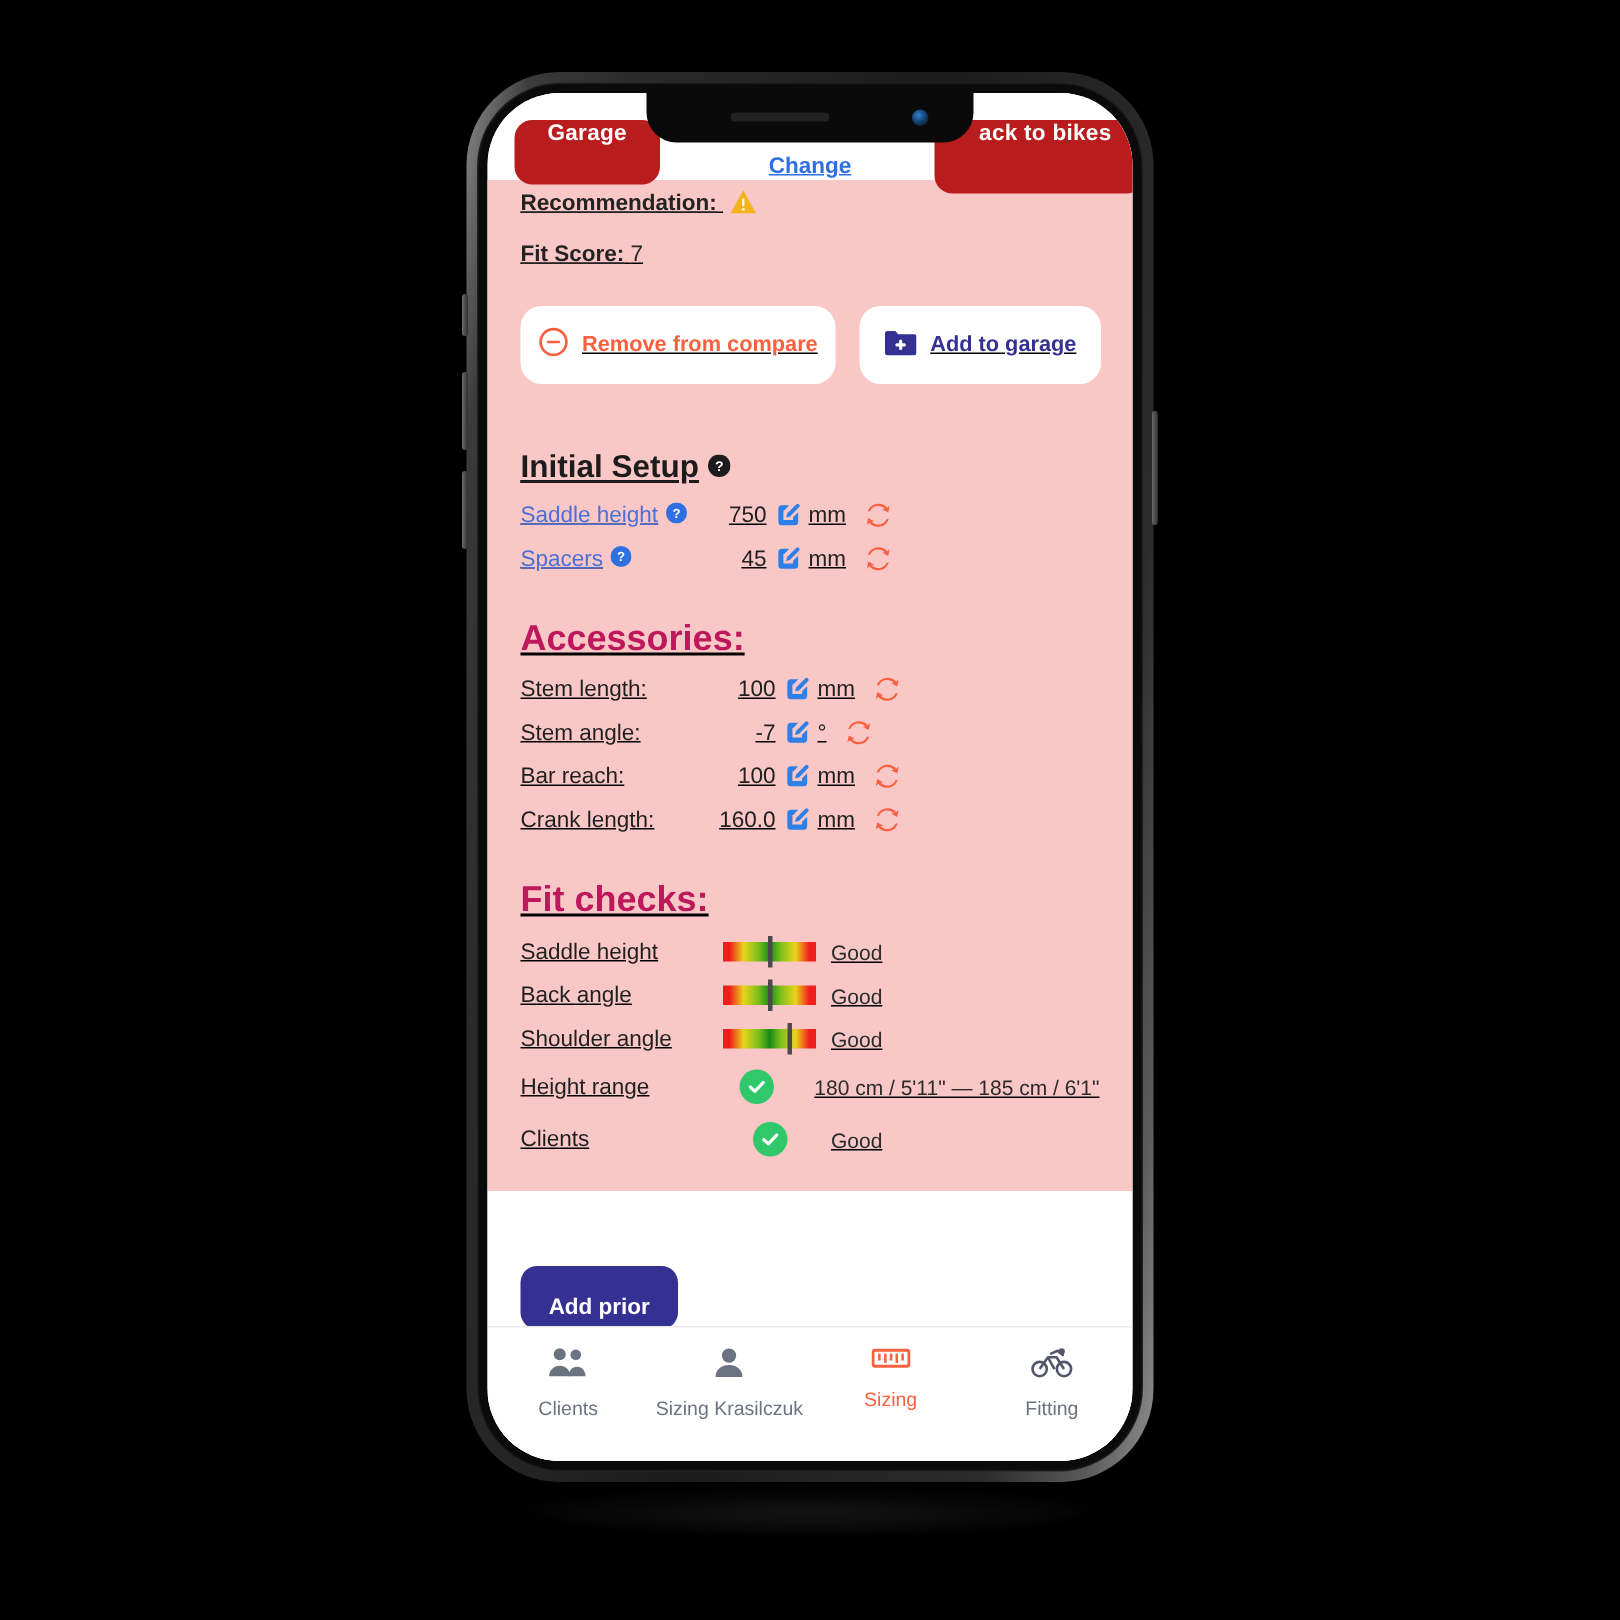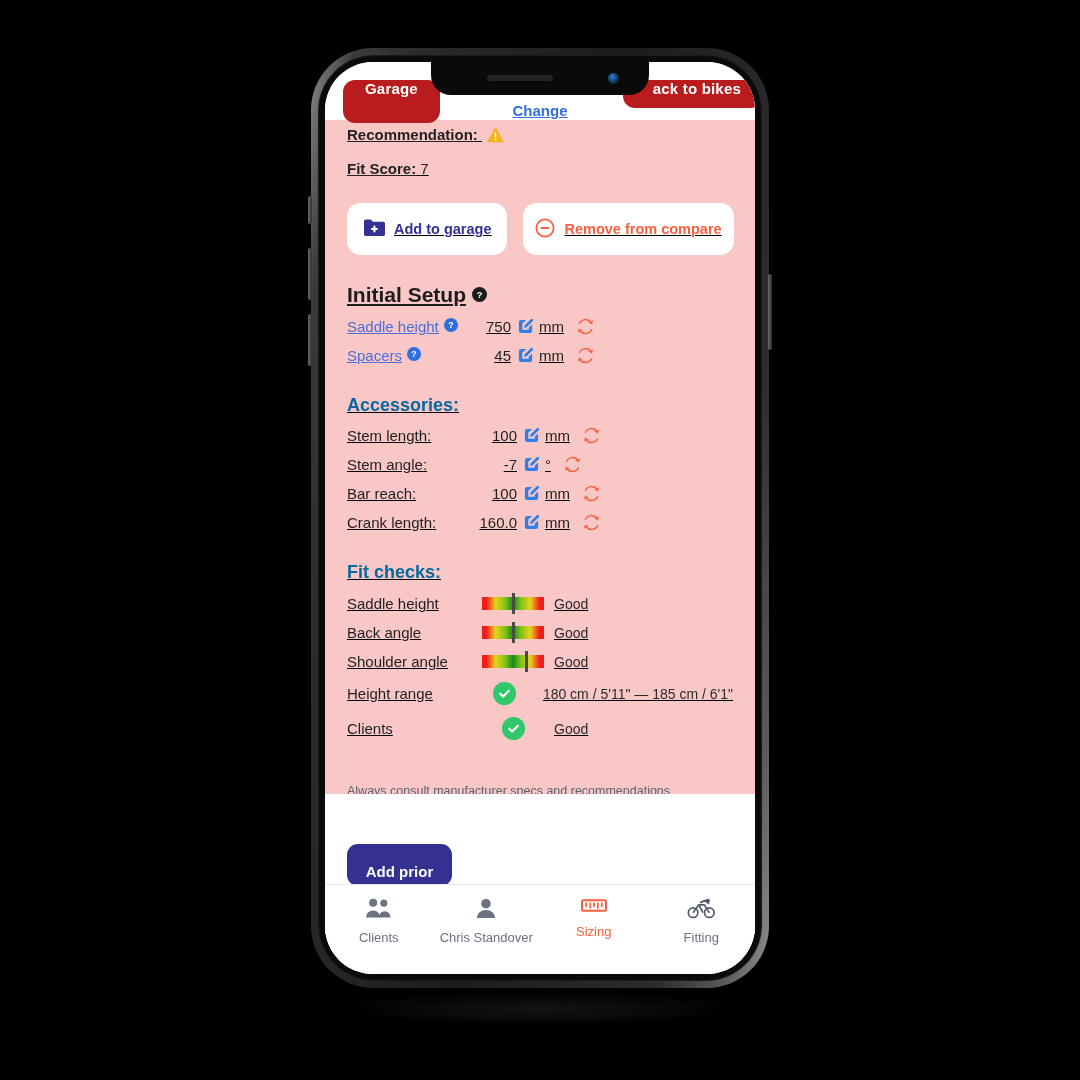--- a/index.html
+++ b/index.html
@@ -82,21 +82,21 @@
     display: flex; align-items: flex-start; justify-content: center;
     white-space: nowrap;
   }
   .pill-garage {
     left: 18px; top: 18px;
     padding: 0 22px; height: 43px;
     border-radius: 12px;
   }
   .pill-back {
     right: -8px; top: 18px;
-    padding: 0 22px 0 30px; height: 28px;
+    padding: 0 22px 0 30px; height: 49px;
     border-radius: 12px;
   }
 
   .change-link {
     position: absolute; z-index: 5;
     left: 0; right: 0; top: 40px;
     text-align: center;
     color: #2f6fe0; font-size: 15px; font-weight: 600;
     text-decoration: underline;
   }
@@ -124,25 +124,25 @@
   .act-btn {
     background: #fff; border-radius: 14px; height: 52px;
     display: flex; align-items: center; justify-content: center; gap: 9px;
     font-size: 14.5px; font-weight: 700; white-space: nowrap;
   }
   .act-remove { flex: 1 1 auto; color: #f9603f; padding: 0 12px; }
   .act-add    { flex: 0 0 auto; color: #343193; padding: 0 16px; }
 
   
   .h-initial {
-    margin-top: 28px; font-size: 21px; font-weight: 700; color: #1c1c1c;
+    margin-top: 44px; font-size: 21px; font-weight: 700; color: #1c1c1c;
     text-decoration: underline;
     display: flex; align-items: center; gap: 6px;
   }
-  .h-section { margin-top: 30px; font-size: 18px; font-weight: 700; color: #0369a1; }
+  .h-section { margin-top: 30px; font-size: 24px; font-weight: 700; color: #be185d; }
 
   
   .spec-row { display: flex; align-items: center; margin-top: 10px; font-size: 15px; color: #1f1f1f; }
   .spec-row .name { width: 118px; display: flex; align-items: center; gap: 5px; }
   .spec-row .name.link { color: #4a6fd6; text-decoration: underline; font-weight: 500; }
   .spec-row .val { width: 46px; text-align: right; font-weight: 500; }
   .spec-row .unit { margin-left: 5px; }
   .ico-gap { margin-left: 6px; display: inline-flex; }
   .reset-gap { margin-left: 12px; display: inline-flex; }
 
@@ -239,39 +239,39 @@
                 </svg>
             </span>
           </div>
 
           <div class="fit-line">
             <span class="lbl">Fit Score:</span>
             <span>7</span>
           </div>
 
           <div class="actions">
+            <div class="act-btn act-remove">
+              <span>
+                <svg width="20" height="20" viewBox="0 0 20 20">
+                    <circle cx="10" cy="10" r="8.6" fill="none" stroke="#f9603f" stroke-width="1.8"></circle>
+                    <rect x="5.5" y="9.1" width="9" height="1.8" rx="0.9" fill="#f9603f"></rect>
+                  </svg>
+              </span>
+              <span>Remove from compare</span>
+            </div>
             <div class="act-btn act-add">
               <span>
                 <svg width="22" height="19" viewBox="0 0 22 19">
                     <path d="M1 3.2a1.6 1.6 0 0 1 1.6-1.6h5.3l1.9 2.2h10.6A1.6 1.6 0 0 1 22 5.4v10.9a1.6 1.6 0 0 1-1.6 1.6H2.6A1.6 1.6 0 0 1 1 16.3Z" fill="#343193"></path>
                     <rect x="10.4" y="7.4" width="2.1" height="7" rx="1" fill="#fff"></rect>
                     <rect x="7.9" y="9.9" width="7" height="2.1" rx="1" fill="#fff"></rect>
                   </svg>
               </span>
               <span>Add to garage</span>
             </div>
-            <div class="act-btn act-remove">
-              <span>
-                <svg width="20" height="20" viewBox="0 0 20 20">
-                    <circle cx="10" cy="10" r="8.6" fill="none" stroke="#f9603f" stroke-width="1.8"></circle>
-                    <rect x="5.5" y="9.1" width="9" height="1.8" rx="0.9" fill="#f9603f"></rect>
-                  </svg>
-              </span>
-              <span>Remove from compare</span>
-            </div>
           </div>
 
           <div class="h-initial">
             <span>Initial Setup</span>
             <span>
               <svg width="15" height="15" viewBox="0 0 16 16">
                   <circle cx="8" cy="8" r="8" fill="#1c1c1c"></circle>
                   <text x="8" y="11.6" font-size="10" font-family="Liberation Sans, sans-serif" font-weight="700" fill="#fff" text-anchor="middle">?</text>
                 </svg>
             </span>
@@ -480,21 +480,21 @@
             </span>
             <span class="tab-label">Clients</span>
           </div>
           <div class="tab">
             <span>
               <svg width="22" height="21" viewBox="0 0 22 22">
                   <circle cx="11" cy="6" r="5" fill="#6b7280"></circle>
                   <path d="M1.6 21c0-5.2 4.2-8.4 9.4-8.4s9.4 3.2 9.4 8.4Z" fill="#6b7280"></path>
                 </svg>
             </span>
-            <span class="tab-label">Chris Standover</span>
+            <span class="tab-label">Sizing Krasilczuk</span>
           </div>
           <div class="tab active">
             <span>
               <svg width="26" height="15" viewBox="0 0 26 15">
                   <rect x="1" y="2.2" width="24" height="10.6" rx="1.6" fill="none" stroke="#f9603f" stroke-width="2"></rect>
                   <rect x="4.4" y="4.4" width="1.7" height="4.6" fill="#f9603f"></rect>
                   <rect x="8.4" y="4.4" width="1.7" height="6.2" fill="#f9603f"></rect>
                   <rect x="12.2" y="4.4" width="1.7" height="4.6" fill="#f9603f"></rect>
                   <rect x="16" y="4.4" width="1.7" height="6.2" fill="#f9603f"></rect>
                   <rect x="19.9" y="4.4" width="1.7" height="4.6" fill="#f9603f"></rect>

